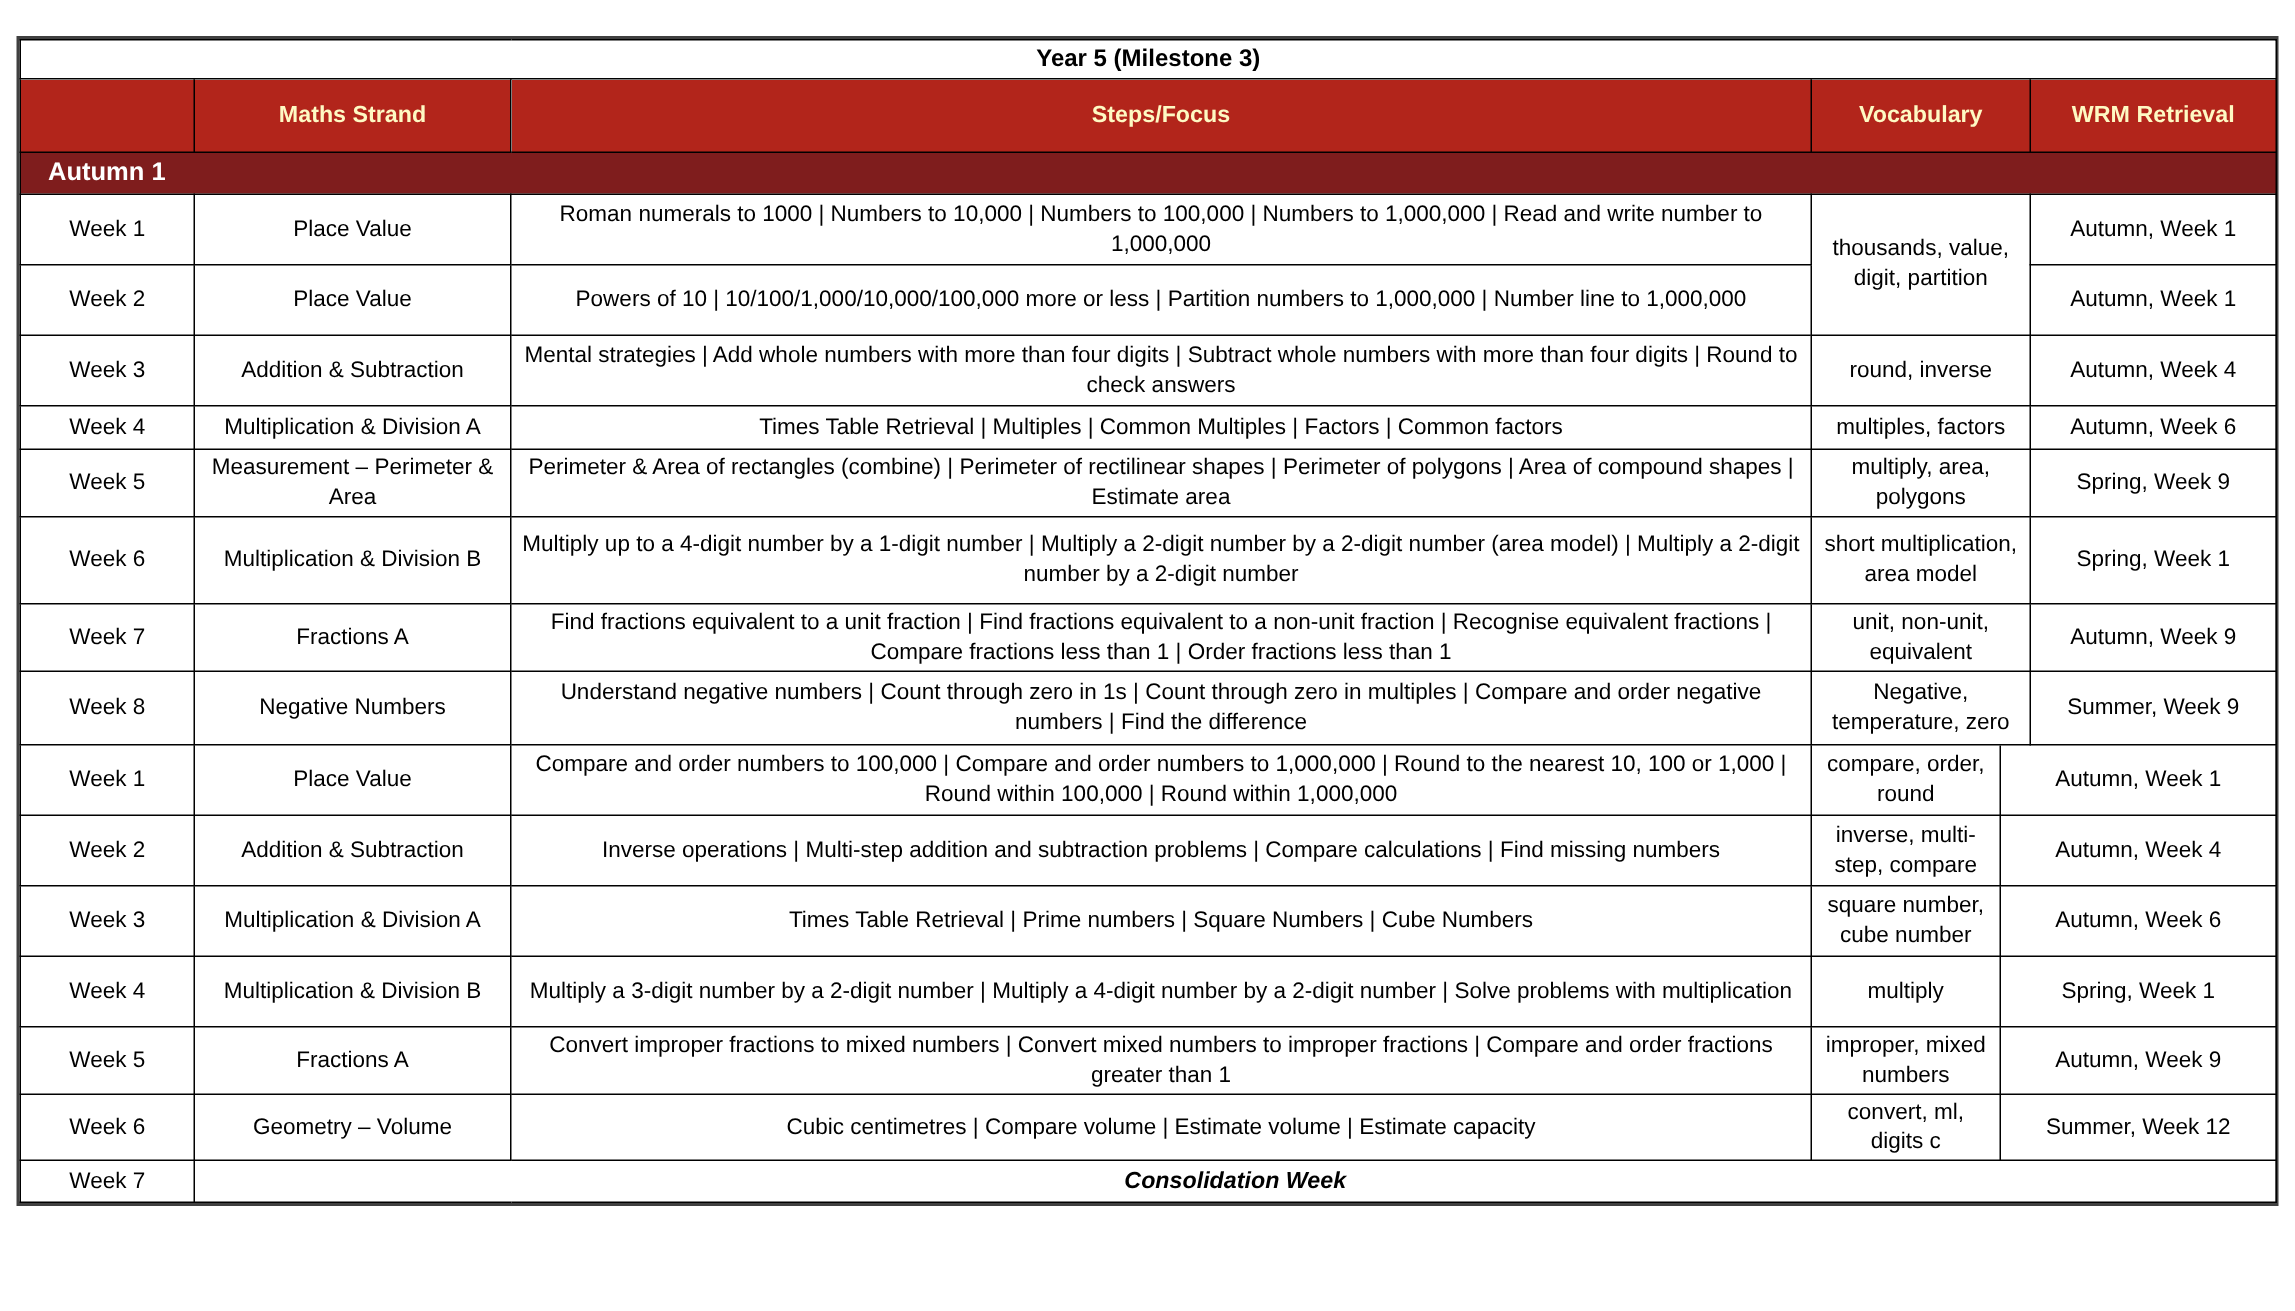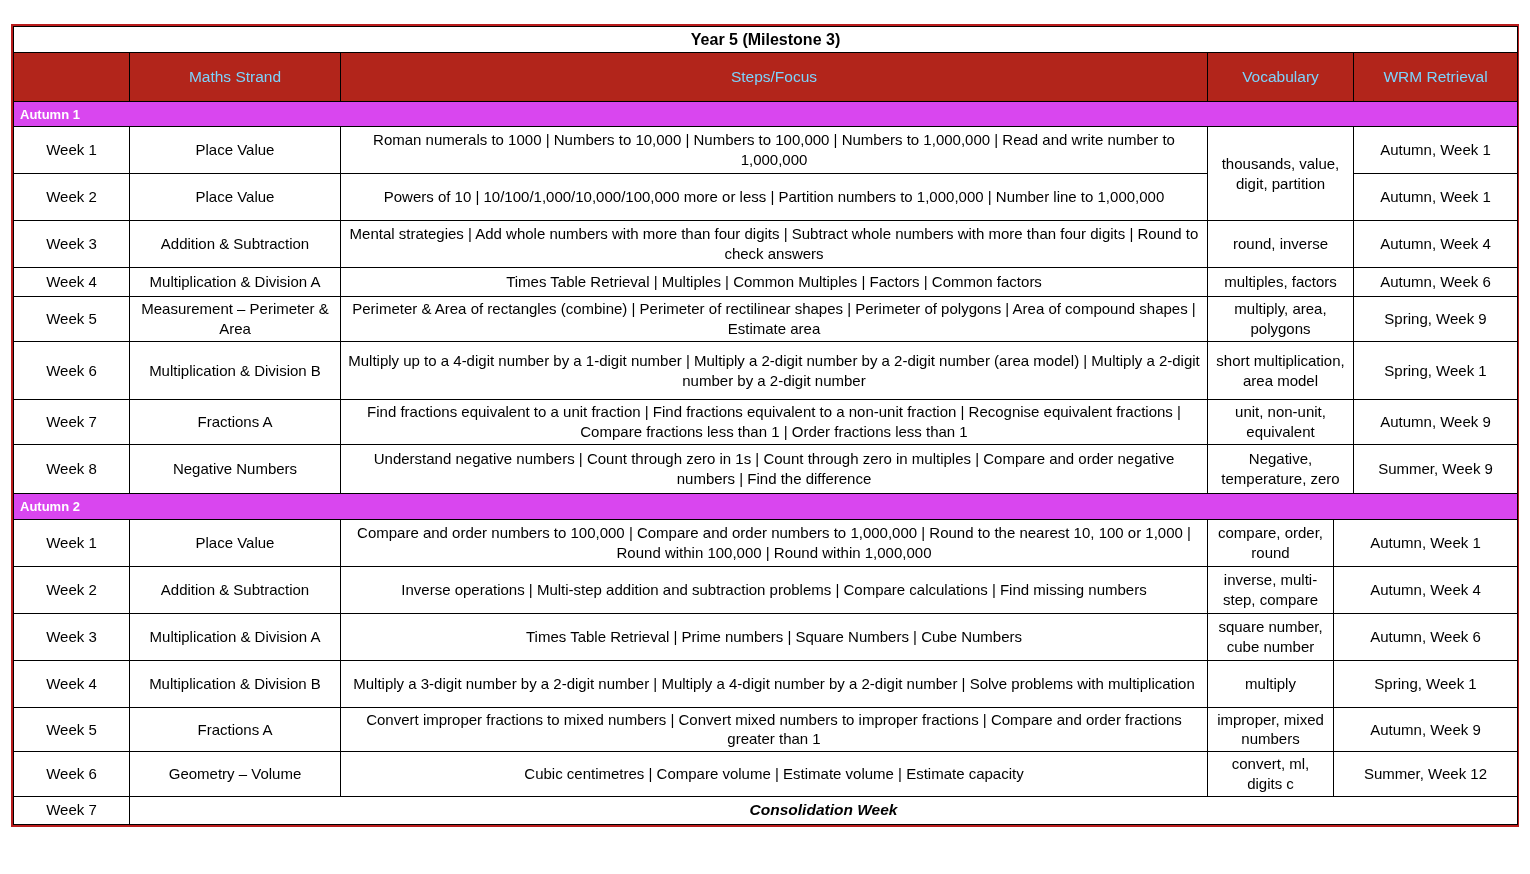--- a/index.html
+++ b/index.html
@@ -7,21 +7,21 @@
     padding: 0;
     background: #ffffff;
     font-family: "Liberation Sans", "DejaVu Sans", sans-serif;
     color: #000000;
   }
   .page {
     width: 1508px;
     padding: 24px 11px 16px 11px;
   }
   .frame {
-    border: 2px solid #b91c1c;
+    border: 2px solid #404040;
     width: 1504px;
   }
   table.tbl {
     border-collapse: collapse;
     table-layout: fixed;
     width: 1504px;
     font-size: 15px;
   }
   table.tbl td, table.tbl th {
     border: 1px solid #000000;
@@ -32,31 +32,31 @@
     overflow: hidden;
   }
   tr.title-row td {
     font-weight: bold;
     font-size: 16px;
     background: #ffffff;
     padding: 2px;
   }
   tr.header-row th {
     background: #B2251B;
-    color: #7dd3fc;
-    font-weight: normal;
+    color: #fef9c3;
+    font-weight: bold;
     font-size: 15.5px;
   }
   tr.section-row td {
-    background: #d946ef;
+    background: #7f1d1d;
     color: #ffffff;
     font-weight: bold;
     text-align: left;
-    padding-left: 6px;
-    font-size: 13px;
+    padding-left: 18px;
+    font-size: 17px;
   }
   td.steps { padding: 2px 8px; margin-left: 16px; }
   .it { }
   td.consolidation {
     font-weight: bold;
     font-style: italic;
     font-size: 15.5px;
   }
   table.t2 tr:first-child td { border-top: none; }
 </style>
@@ -149,23 +149,20 @@
 
     <table class="tbl t2">
       <colgroup>
         <col style="width:116px">
           <col style="width:211px">
           <col style="width:867px">
           <col style="width:126px">
           <col style="width:184px">
       </colgroup>
       <tbody>
-        <tr class="section-row" style="height:25px">
-          <td colspan="5">Autumn 2</td>
-        </tr>
         <tr style="height:47px">
           <td class="week">Week 1</td>
           <td class="strand">Place Value</td>
           <td class="steps"><span class="it"></span><span>Compare and order numbers to 100,000 | Compare and order numbers to 1,000,000 | Round to the nearest 10, 100 or 1,000 | Round within 100,000 | Round within 1,000,000</span></td>
           <td class="vocab">compare, order, round</td>
           <td class="wrm">Autumn, Week 1</td>
         </tr>
         <tr style="height:47px">
           <td class="week">Week 2</td>
           <td class="strand">Addition &amp; Subtraction</td>

